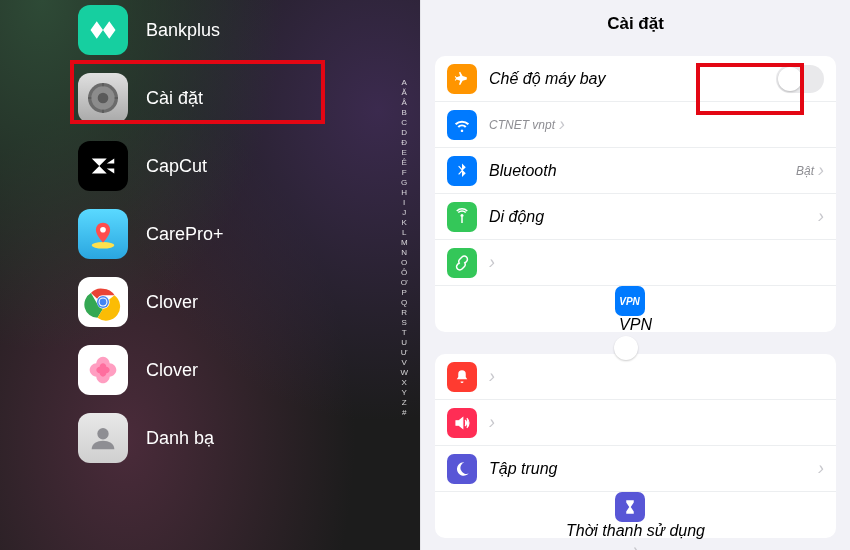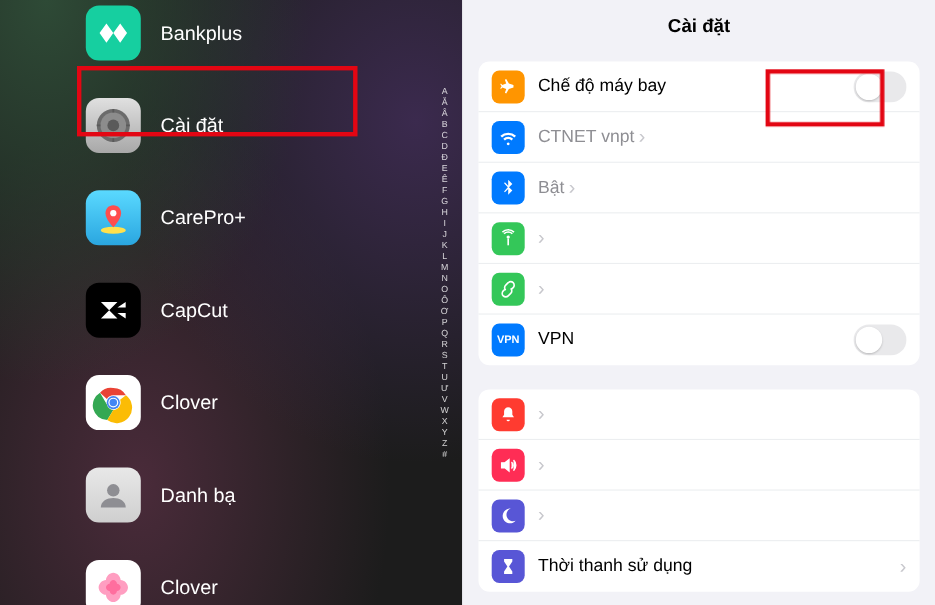--- a/index.html
+++ b/index.html
@@ -14,21 +14,21 @@
       radial-gradient(at 10% 0%, #2e4a36 0%, transparent 45%),
       radial-gradient(at 90% 20%, #3b2a4e 0%, transparent 50%),
       radial-gradient(at 30% 80%, #4a2b3a 0%, transparent 55%),
       #1c1c1c;
     color: #fff;
   }
   .app-list { position: absolute; left: 78px; top: 0; width: 290px; }
   .app-row {
     display: flex; align-items: center;
     height: 60px; gap: 18px;
-    margin-bottom: 24px;
+    margin-bottom: 8px;
   }
   .app-icon {
     width: 50px; height: 50px; border-radius: 12px;
     display: flex; align-items: center; justify-content: center;
     flex-shrink: 0;
   }
   .app-label { font-size: 18px; font-weight: 400; color: #fff; }
   .highlight-box {
     position: absolute;
     border: 4px solid #e30613;
@@ -71,36 +71,37 @@
     padding-top: 2px;
   }
   .settings-title {
     text-align: center; font-weight: 600; font-size: 17px;
     padding: 12px 0 14px; color:#000;
   }
   .group {
     background:#fff; border-radius:10px;
     margin: 8px 14px 22px;
     overflow: visible;
+    font-style: italic;
   }
   .row {
     display:flex; align-items:center;
     height:46px; padding:0 12px;
     border-bottom:1px solid #eceef0;
     position: relative;
   }
-  .row:last-child { border-bottom:none; }
+  .row:last-child { border-bottom:none;flex-direction:column; }
   .row-icon {
     width:30px; height:30px; border-radius:7px;
     display:flex; align-items:center; justify-content:center;
     margin-right:12px; flex-shrink:0;
   }
   .row-icon svg { width:18px; height:18px; fill:#fff; }
   .row-label { flex:1; font-size:16px; color:#000; }
-  .row-value { font-size:16px; color:#8e8e93; margin-right:4px; }
+  .row-value { font-size:12px; color:#8e8e93; margin-right:4px; }
   .chevron { color:#c7c7cc; font-size:18px; }
   .toggle {
     width:48px; height:28px; border-radius:14px;
     background:#e9e9eb; position:relative;
   }
   .toggle::after {
     content:""; position:absolute; left:2px; top:2px;
     width:24px; height:24px; border-radius:50%; background:#fff;
     box-shadow:0 1px 2px rgba(0,0,0,.2);
   }
@@ -140,72 +141,72 @@
               <line x1="3" y1="12" x2="5" y2="12"></line>
               <line x1="19" y1="12" x2="21" y2="12"></line>
             </g>
           </svg>
       </div>
       <span class="app-label">Cài đặt</span>
     </div>
 
 
     <div class="app-row">
+      <div class="app-icon ic-capcut">
+        <svg viewBox="0 0 24 24">
+            <path d="M3 6 H15 L9 12 L15 18 H3 L9 12 Z M21 6 L15 10 L21 10 Z M21 18 L15 14 L21 14 Z"></path>
+          </svg>
+      </div>
+      <span class="app-label">CapCut</span>
+    </div>
+
+    <div class="app-row">
       <div class="app-icon ic-carepro">
         <svg viewBox="0 0 24 24">
             <ellipse cx="12" cy="20" rx="8" ry="2.3" fill="#ffe14d"></ellipse>
             <path d="M12 4 C9 4 7 6.3 7 9 C7 13 12 18 12 18 C12 18 17 13 17 9 C17 6.3 15 4 12 4 Z" fill="#ff4d4d"></path>
             <circle cx="12" cy="9" r="2" fill="#fff"></circle>
           </svg>
       </div>
       <span class="app-label">CarePro+</span>
-    </div>
-
-    <div class="app-row">
-      <div class="app-icon ic-capcut">
-        <svg viewBox="0 0 24 24">
-            <path d="M3 6 H15 L9 12 L15 18 H3 L9 12 Z M21 6 L15 10 L21 10 Z M21 18 L15 14 L21 14 Z"></path>
-          </svg>
-      </div>
-      <span class="app-label">CapCut</span>
     </div>
 
     <div class="app-row">
       <div class="app-icon ic-chrome">
         <svg viewBox="0 0 48 48">
             <circle cx="24" cy="24" r="20" fill="#fff"></circle>
             <path fill="#ea4335" d="M24 8 a16 16 0 0 1 13.8 8 H24 a8 8 0 0 0-7 4.1 L9.5 13.2 A16 16 0 0 1 24 8 Z"></path>
             <path fill="#34a853" d="M9.5 13.2 L17 26.1 a8 8 0 0 0 7 5.9 l-6.6 11 A16 16 0 0 1 9.5 13.2 Z"></path>
             <path fill="#fbbc05" d="M37.8 16 a16 16 0 0 1 -20.4 27 L24 32 a8 8 0 0 0 7.4-11 Z"></path>
             <circle cx="24" cy="24" r="7.2" fill="#4285f4"></circle>
             <circle cx="24" cy="24" r="5.4" fill="#fff"></circle>
             <circle cx="24" cy="24" r="4.1" fill="#4285f4"></circle>
           </svg>
       </div>
       <span class="app-label">Clover</span>
     </div>
 
     <div class="app-row">
+      <div class="app-icon ic-clover">
+        <svg viewBox="0 0 24 24">
+            <path fill="#ff9ec1" d="M12 4 C14 4 16 6 16 8 C18 8 20 10 20 12 C20 14 18 16 16 16 C16 18 14 20 12 20 C10 20 8 18 8 16 C6 16 4 14 4 12 C4 10 6 8 8 8 C8 6 10 4 12 4 Z"></path>
+            <path fill="#ff6e9e" d="M12 8 C13 8 14 9 14 10 C15 10 16 11 16 12 C16 13 15 14 14 14 C14 15 13 16 12 16 C11 16 10 15 10 14 C9 14 8 13 8 12 C8 11 9 10 10 10 C10 9 11 8 12 8 Z"></path>
+          </svg>
+      </div>
+      <span class="app-label">Clover</span>
+    </div>
+
+    <div class="app-row">
       <div class="app-icon ic-contacts">
         <svg viewBox="0 0 24 24">
             <circle cx="12" cy="9" r="4" fill="#8e8e93"></circle>
             <path fill="#8e8e93" d="M4 20 C4 16 8 14 12 14 C16 14 20 16 20 20 Z"></path>
           </svg>
       </div>
       <span class="app-label">Danh bạ</span>
-    </div>
-
-    <div class="app-row">
-      <div class="app-icon ic-clover">
-        <svg viewBox="0 0 24 24">
-            <path fill="#ff9ec1" d="M12 4 C14 4 16 6 16 8 C18 8 20 10 20 12 C20 14 18 16 16 16 C16 18 14 20 12 20 C10 20 8 18 8 16 C6 16 4 14 4 12 C4 10 6 8 8 8 C8 6 10 4 12 4 Z"></path>
-            <path fill="#ff6e9e" d="M12 8 C13 8 14 9 14 10 C15 10 16 11 16 12 C16 13 15 14 14 14 C14 15 13 16 12 16 C11 16 10 15 10 14 C9 14 8 13 8 12 C8 11 9 10 10 10 C10 9 11 8 12 8 Z"></path>
-          </svg>
-      </div>
-      <span class="app-label">Clover</span>
     </div>
 
   </div>
 
   <div class="index-strip" id="index-strip">
       <span>A</span>
       <span>Ă</span>
       <span>Â</span>
       <span>B</span>
       <span>C</span>
@@ -265,32 +266,34 @@
       <span class="row-value">CTNET vnpt</span>
       <span class="chevron">›</span>
     </div>
 
     <div class="row">
       <div class="row-icon c-blue">
         <svg viewBox="0 0 24 24">
             <path d="M12 2 L17 7 L13 11 L17 15 L12 20 V13 L8 17 L7 16 L11.5 11 L7 6 L8 5 L12 9 Z"></path>
           </svg>
       </div>
+      <span class="row-label">Bluetooth</span>
       <span class="row-value">Bật</span>
       <span class="chevron">›</span>
     </div>
 
     <div class="row">
       <div class="row-icon c-green">
         <svg viewBox="0 0 24 24">
             <circle cx="12" cy="10" r="2"></circle>
             <path d="M7 6 a7 7 0 0 1 10 0 M5 4 a10 10 0 0 1 14 0" fill="none" stroke="#fff" stroke-width="2"></path>
             <rect x="11" y="12" width="2" height="8"></rect>
           </svg>
       </div>
+      <span class="row-label">Di động</span>
       <span class="chevron">›</span>
     </div>
 
     <div class="row">
       <div class="row-icon c-green">
         <svg viewBox="0 0 24 24">
             <path d="M9 13 a4 4 0 0 1 0-6 l3-3 a4 4 0 0 1 6 6 l-1.5 1.5 M15 11 a4 4 0 0 1 0 6 l-3 3 a4 4 0 0 1-6-6 l1.5-1.5" fill="none" stroke="#fff" stroke-width="2"></path>
           </svg>
       </div>
       <span class="chevron">›</span>
@@ -323,20 +326,21 @@
       </div>
       <span class="chevron">›</span>
     </div>
 
     <div class="row">
       <div class="row-icon c-purple">
         <svg viewBox="0 0 24 24">
             <path d="M15 3 a9 9 0 1 0 6 15 a7 7 0 0 1-6-15 Z"></path>
           </svg>
       </div>
+      <span class="row-label">Tập trung</span>
       <span class="chevron">›</span>
     </div>
 
     <div class="row">
       <div class="row-icon c-purple" style="background:#5856d6">
         <svg viewBox="0 0 24 24">
             <path d="M7 3 H17 V6 L13 12 L17 18 V21 H7 V18 L11 12 L7 6 Z"></path>
           </svg>
       </div>
       <span class="row-label">Thời thanh sử dụng</span>

